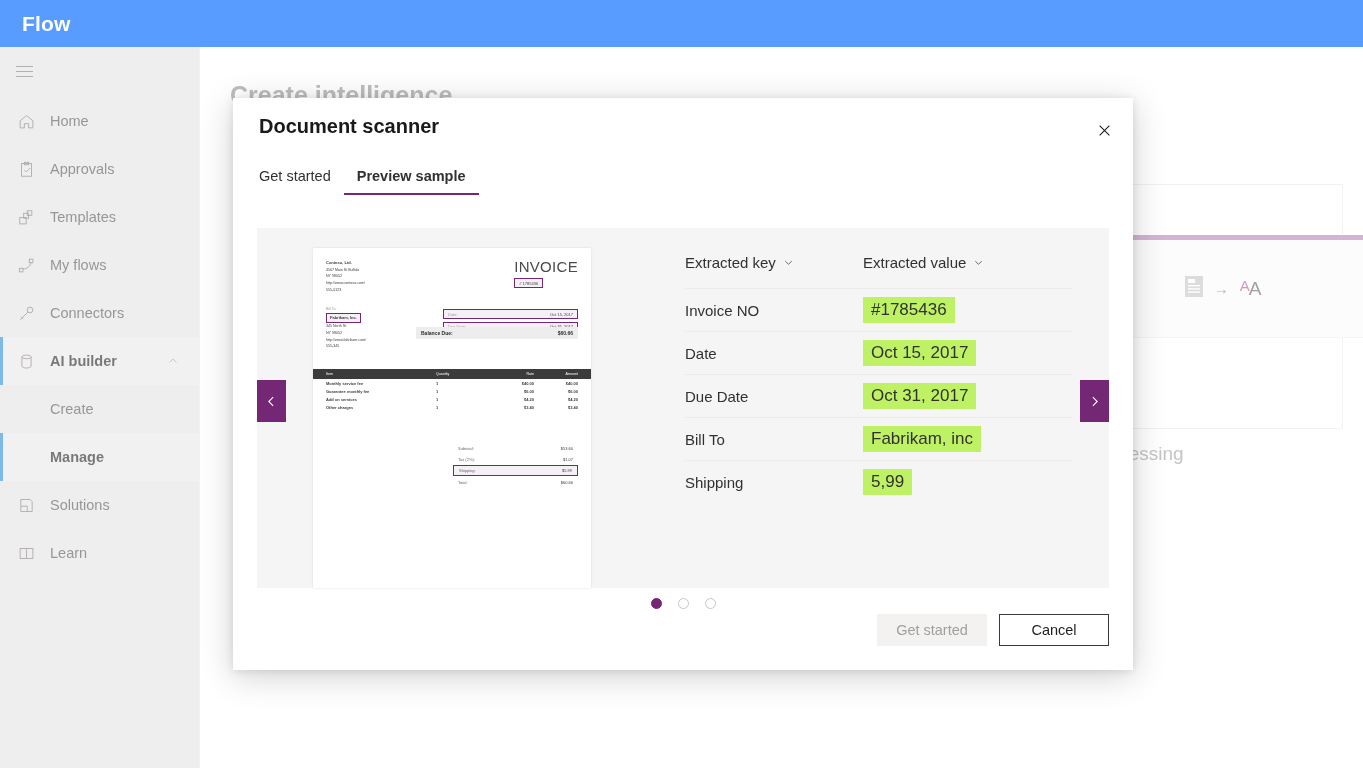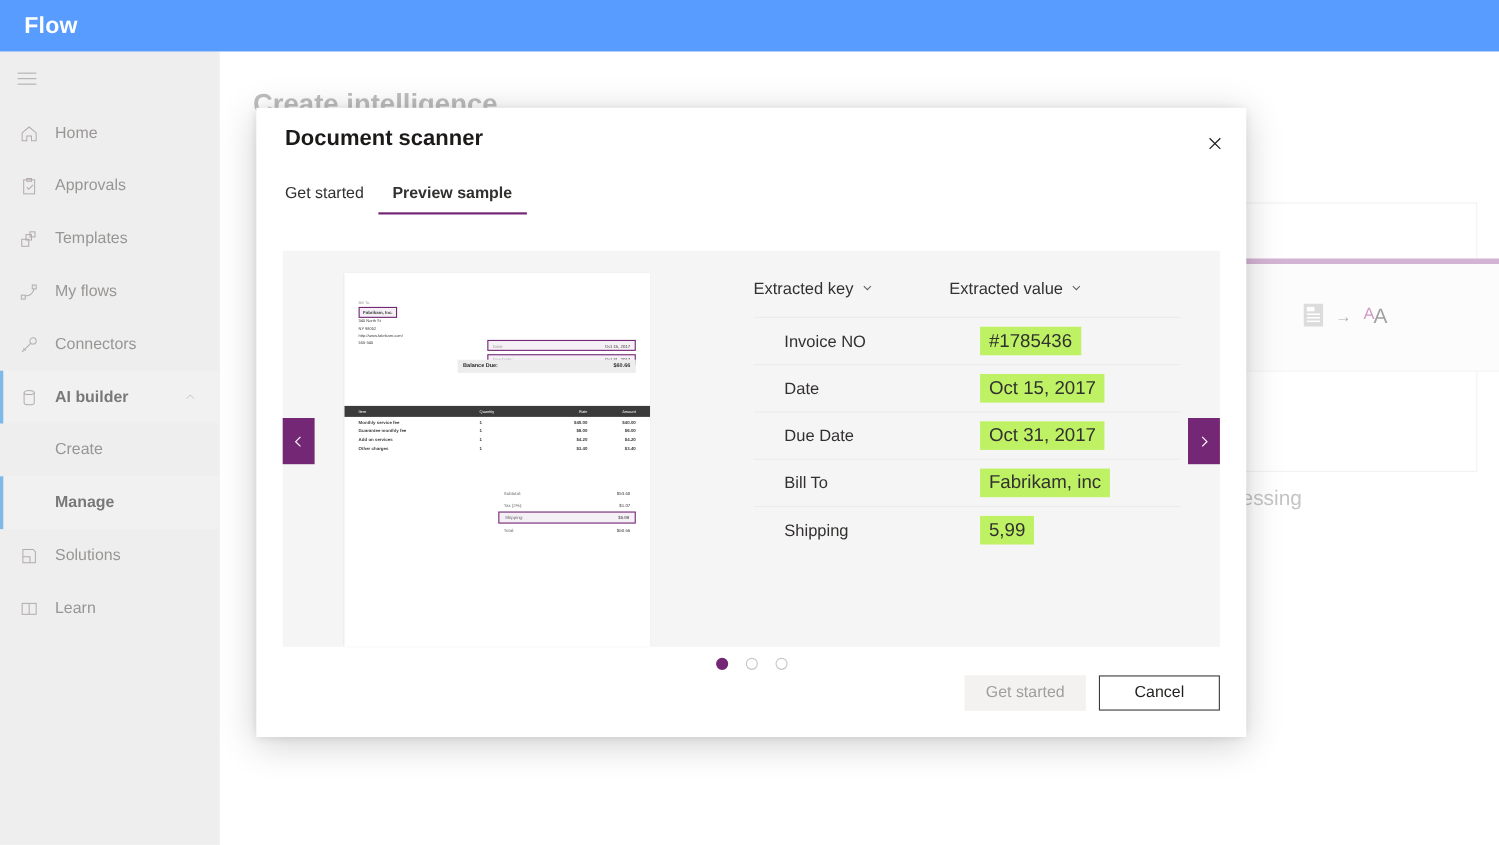--- a/index.html
+++ b/index.html
@@ -224,21 +224,21 @@
   .kv-head { display: flex; padding-bottom: 17px; }
   .kv-head-cell {
     font-size: 15px; color: #323130;
     display: flex; align-items: center; gap: 7px; cursor: pointer;
   }
   .kv-col-key { width: 178px; }
   .kv-row {
     display: flex; align-items: center;
     height: 43px; border-top: 1px solid #edebe9;
   }
-  .kv-key { width: 178px; font-size: 15px; color: #323130; margin-left: 28px; }
+  .kv-key { width: 178px; font-size: 15px; color: #323130; }
   .kv-val {
     font-size: 17px; color: #323130;
     background: #bef264; padding: 3px 8px;
   }
 
   
   .nav-arrow {
     position: absolute; top: 282px;
     width: 29px; height: 42px;
     background: #742774; color: #ffffff;
@@ -432,20 +432,33 @@
     <div class="tab">Get started</div>
     <div class="tab active">Preview sample</div>
   </div>
 
   <div class="preview">
 
     <div class="preview-left">
       <div class="doc-paper">
 
         <div class="dp-pad">
+          <div class="dp-row">
+            <div class="dp-from">
+              <b>Contoso, Ltd.</b><br>
+              <span>4567 Main St Buffalo</span><br>
+              <span>NY 98052</span><br>
+              <span>http://www.contoso.com/</span><br>
+              <span>555-0123</span>
+            </div>
+            <div>
+              <div class="dp-invoice">INVOICE</div>
+              <div class="dp-invno hl"># 1785436</div>
+            </div>
+          </div>
 
           <div class="dp-billto">
             <span class="lbl">Bill To:</span><br>
             <span class="co hl">Fabrikam, Inc.</span><br>
             <span>345 North St</span><br>
             <span>NY 98052</span><br>
             <span>http://www.fabrikam.com/</span><br>
             <span>555-345</span>
           </div>
         </div>

